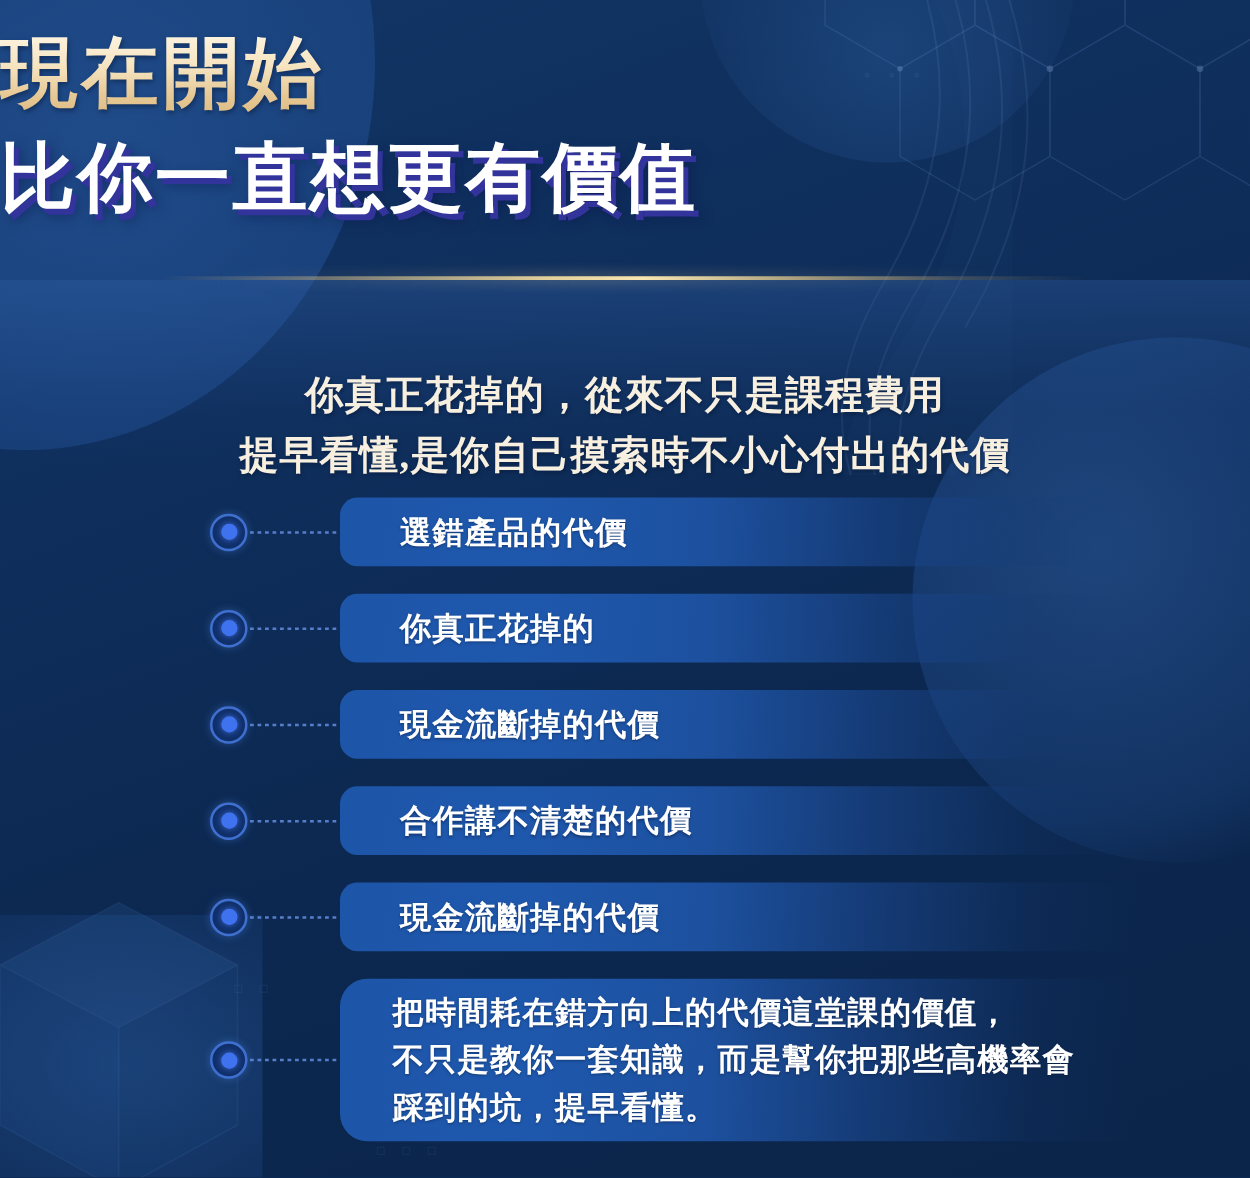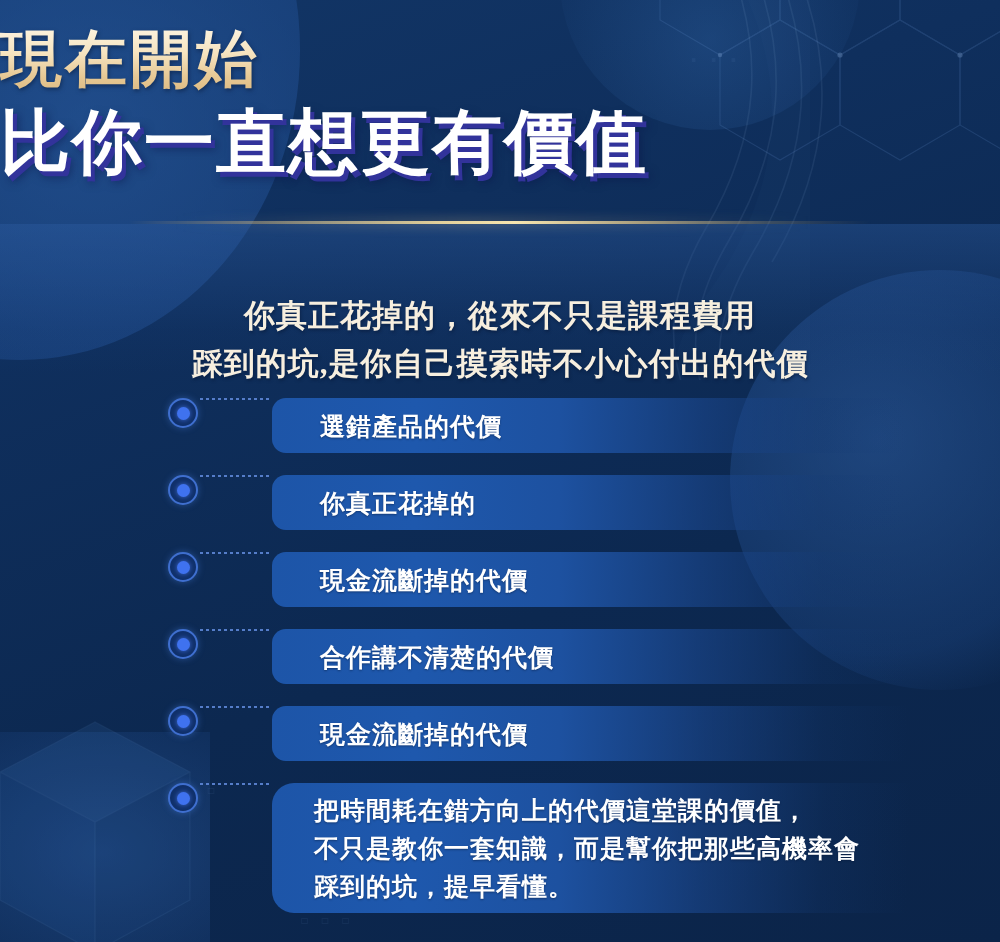--- a/index.html
+++ b/index.html
@@ -124,21 +124,21 @@
     -webkit-background-clip: text;
     background-clip: text;
     color: transparent;
     -webkit-text-fill-color: transparent;
     margin: 0;
     filter: drop-shadow(1px 2px 2px rgba(8,26,58,0.55));
   }
   .title-white {
     font-family: "Liberation Sans", "DejaVu Sans", sans-serif;
     font-weight: 700;
-    font-size: 70px;
+    font-size: 60px;
     line-height: 80px;
     letter-spacing: 2px;
     color: #ffffff;
     margin: 6px 0 0 0;
     text-shadow:
       4px 5px 0 #32339b,
       5px 6px 10px rgba(10,18,70,0.55);
   }
 
   
@@ -163,20 +163,21 @@
   
   .list {
     position: absolute;
     left: 0; top: 398px;
     width: 1000px;
     z-index: 5;
   }
   .row {
     position: relative;
     display: flex;
+    align-items: center;
     margin-bottom: 22px;
     height: 55px;
   }
   .row.tall { height: 130px; margin-bottom: 16px; }
 
   .marker {
     position: relative;
     flex: 0 0 auto;
     width: 30px;
     height: 30px;
@@ -318,21 +319,21 @@
     <div class="divider"></div>
   </div>
 
   <div class="headline">
     <h1 class="title-gold">現在開始</h1>
     <h2 class="title-white">比你一直想更有價值</h2>
   </div>
 
   <div class="subhead">
     <p>你真正花掉的，從來不只是課程費用</p>
-    <p>踩到的坑,是你自己摸索時不小心付出的代價</p>
+    <p>提早看懂,是你自己摸索時不小心付出的代價</p>
   </div>
 
   <div class="list">
 
     <div class="row">
       <span class="marker"></span>
       <span class="connector"></span>
       <div class="pill">
         <span class="pill-text">選錯產品的代價</span>
       </div>

